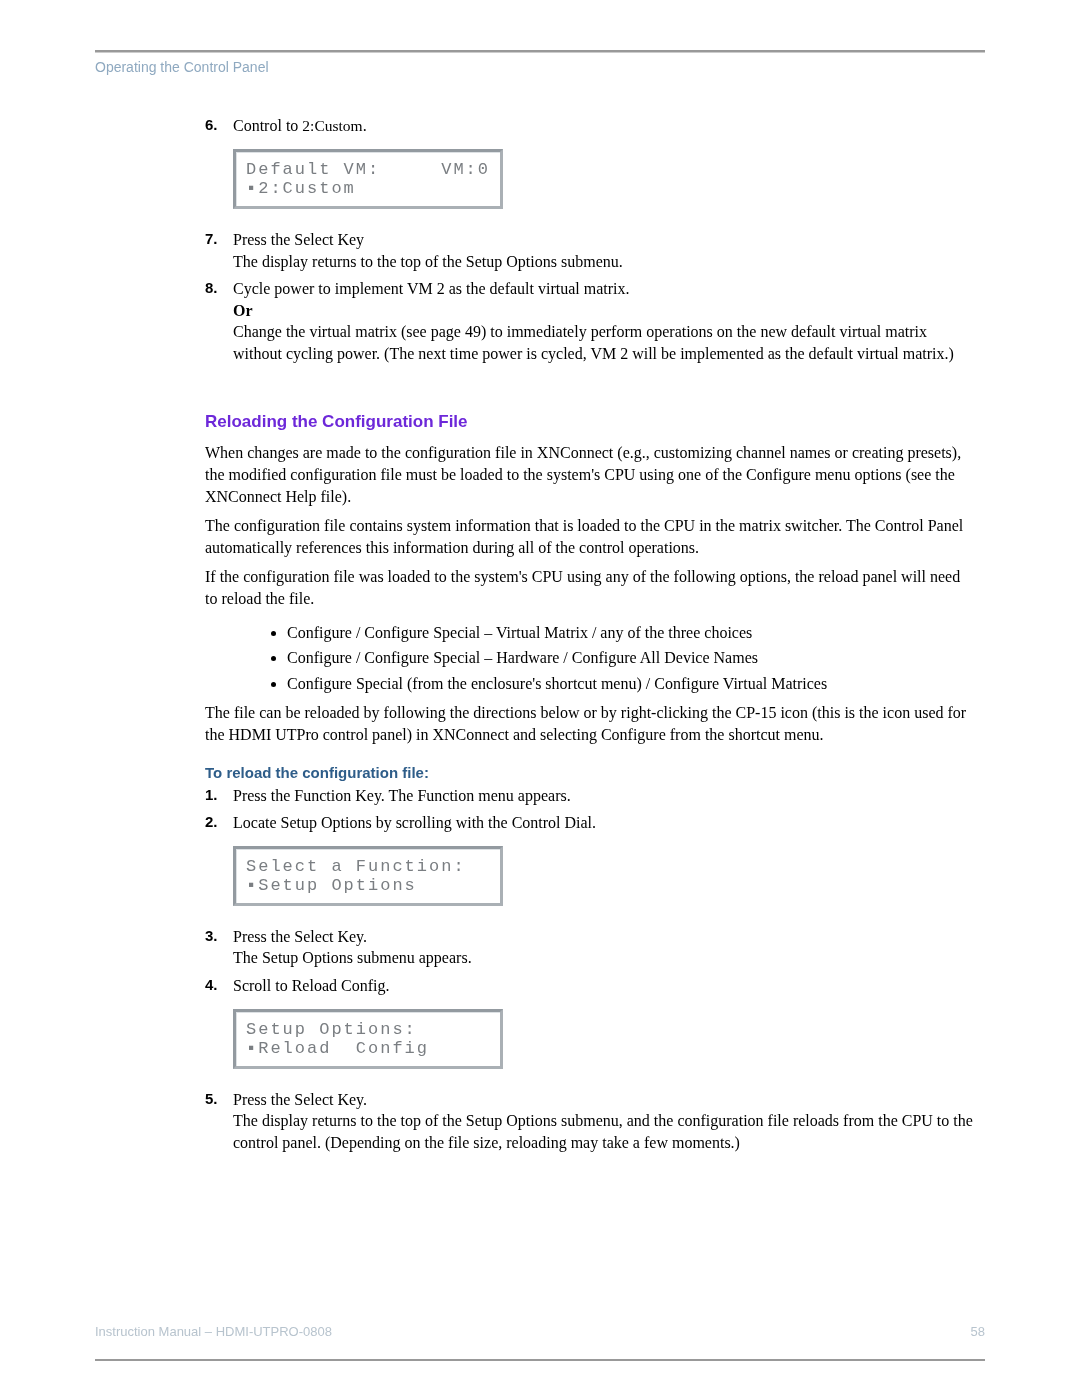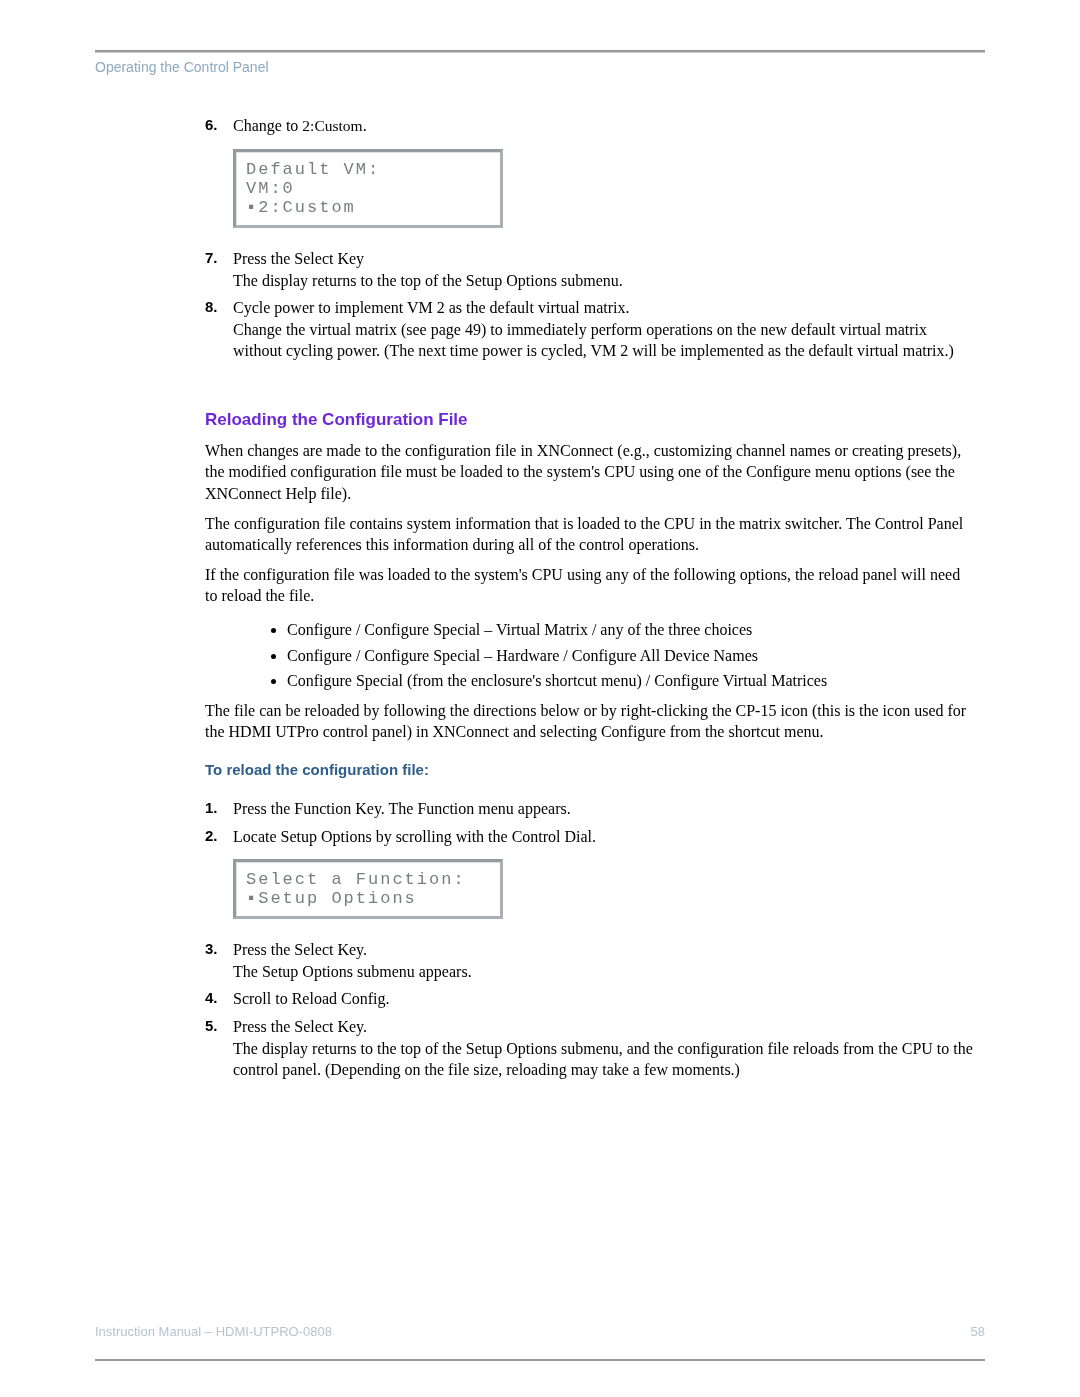--- a/index.html
+++ b/index.html
@@ -53,38 +53,37 @@
     box-shadow: inset 1px 1px 0 #dde1e4, inset -1px -1px 0 #fff;
   }
   .lcd-line {
     font-family: 'Courier New', monospace;
     letter-spacing: 2px;
     font-size: 17px;
     color: #7a7e82;
     display: flex;
     justify-content: space-between;
     white-space: pre;
-    flex-direction: column;
   }
   .or-strong { font-weight: bold; }
   .section-h2 {
     font-family: Arial, Helvetica, sans-serif;
     color: #6d28d9;
     font-size: 17px;
     font-weight: bold;
     margin-top: 48px;
     margin-bottom: 10px;
   }
   .section-h3 {
     font-family: Arial, Helvetica, sans-serif;
     color: #2e5d89;
     font-size: 15px;
     font-weight: bold;
     margin-top: 18px;
-    margin-bottom: 20px;
+    margin-bottom: 4px;
   }
   .para { margin-bottom: 8px; line-height: 1.35; }
   ul.bullets {
     list-style: disc;
     margin: 12px 0 8px 82px;
   }
   ul.bullets li { margin-bottom: 4px; line-height: 1.35; }
   .footer {
     position: absolute;
     bottom: 36px;
@@ -109,21 +108,21 @@
 
 <div class="page">
   <div class="top-rule"></div>
   <div class="page-header">Operating the Control Panel</div>
 
   <div class="content">
 
     <div class="ol-item">
       <div class="ol-num">6.</div>
       <div class="ol-body">
-        <span>Change to </span><span class="code-inline">2:Custom</span><span>.</span>
+        <span>Control to </span><span class="code-inline">2:Custom</span><span>.</span>
       </div>
     </div>
 
     <div class="lcd">
       <div class="lcd-line">
         <span>Default VM:</span>
         <span>VM:0</span>
       </div>
       <div class="lcd-line">
         <span>▪2:Custom</span>
@@ -135,20 +134,21 @@
       <div class="ol-body">
         <div>Press the Select Key</div>
         <div>The display returns to the top of the Setup Options submenu.</div>
       </div>
     </div>
 
     <div class="ol-item">
       <div class="ol-num">8.</div>
       <div class="ol-body">
         <div>Cycle power to implement VM 2 as the default virtual matrix.</div>
+        <div class="or-strong">Or</div>
         <div>Change the virtual matrix (see page 49) to immediately perform operations on the new default virtual matrix without cycling power. (The next time power is cycled, VM 2 will be implemented as the default virtual matrix.)</div>
       </div>
     </div>
 
     <h2 class="section-h2">Reloading the Configuration File</h2>
     <p class="para">When changes are made to the configuration file in XNConnect (e.g., customizing channel names or creating presets), the modified configuration file must be loaded to the system's CPU using one of the Configure menu options (see the XNConnect Help file).</p>
     <p class="para">The configuration file contains system information that is loaded to the CPU in the matrix switcher. The Control Panel automatically references this information during all of the control operations.</p>
     <p class="para">If the configuration file was loaded to the system's CPU using any of the following options, the reload panel will need to reload the file.</p>
     <ul class="bullets">
       <li>Configure / Configure Special – Virtual Matrix / any of the three choices</li>
@@ -178,20 +178,24 @@
       <div class="ol-body">
         <div>Press the Select Key.</div>
         <div>The Setup Options submenu appears.</div>
       </div>
     </div>
     <div class="ol-item">
       <div class="ol-num">4.</div>
       <div class="ol-body">Scroll to Reload Config.</div>
     </div>
 
+    <div class="lcd">
+      <div class="lcd-line"><span>Setup Options:</span></div>
+      <div class="lcd-line"><span>▪Reload  Config</span></div>
+    </div>
 
     <div class="ol-item">
       <div class="ol-num">5.</div>
       <div class="ol-body">
         <div>Press the Select Key.</div>
         <div>The display returns to the top of the Setup Options submenu, and the configuration file reloads from the CPU to the control panel. (Depending on the file size, reloading may take a few moments.)</div>
       </div>
     </div>
 
   </div>

